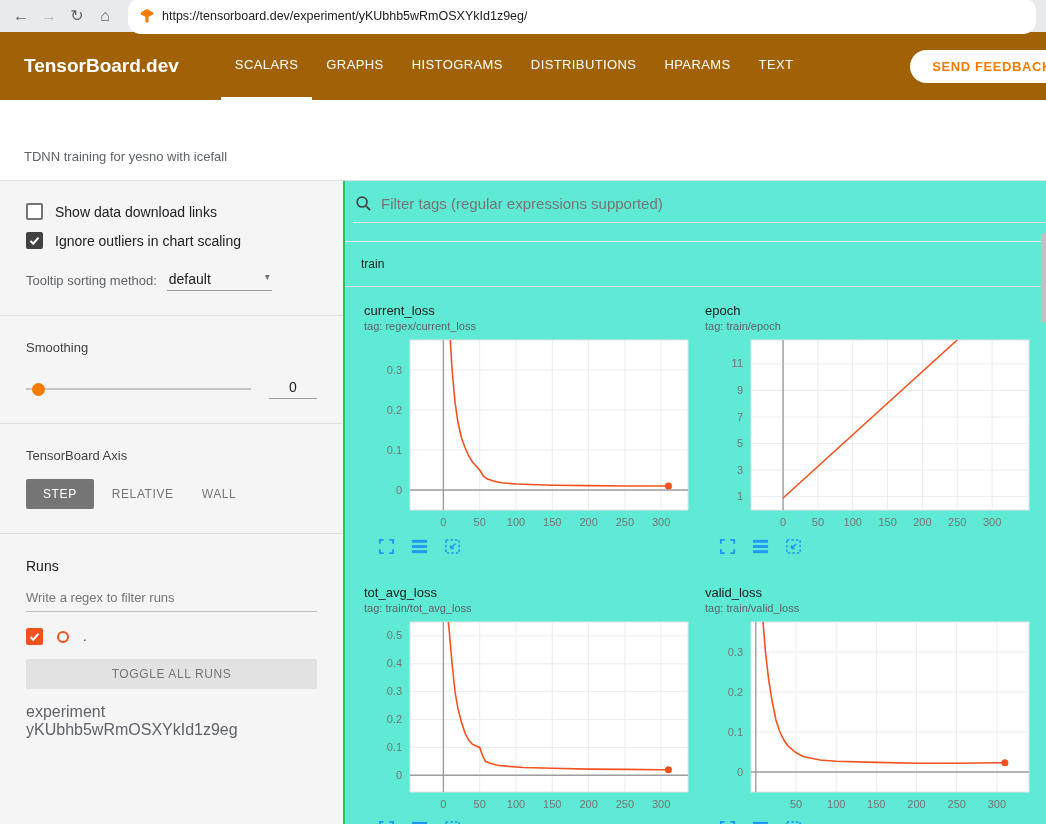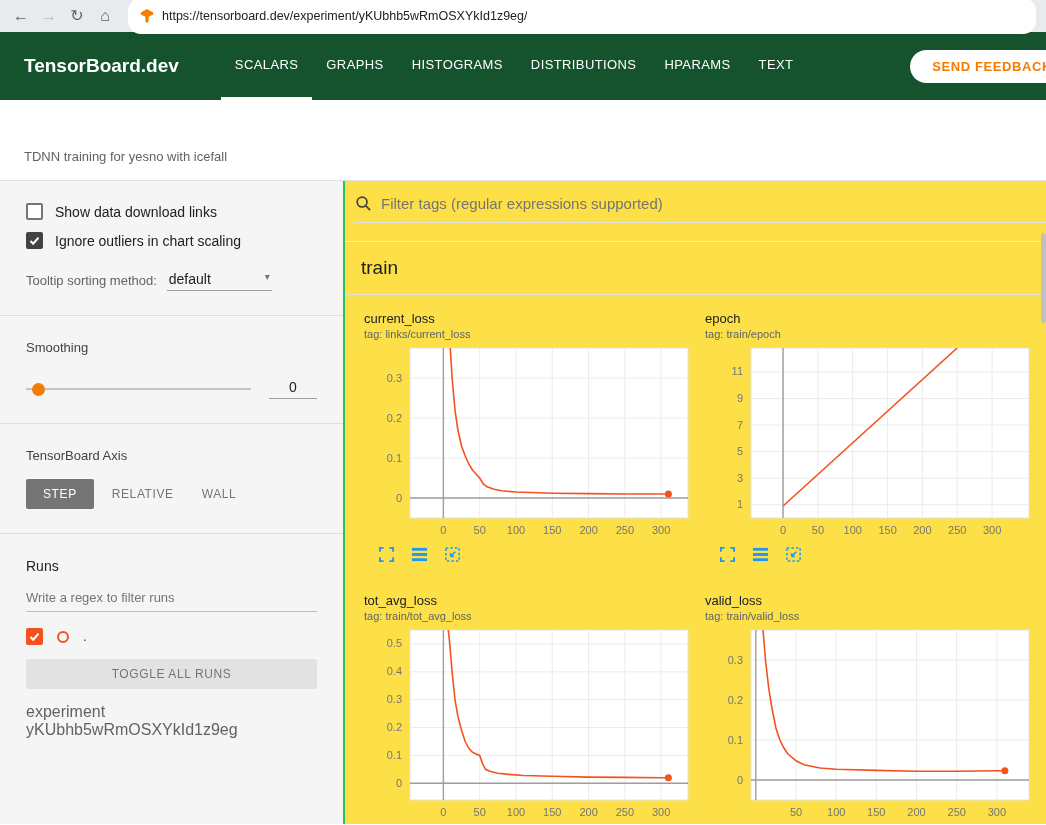--- a/index.html
+++ b/index.html
@@ -8,21 +8,21 @@
   #app { position:relative; width:1046px; height:825px; background:#fff; overflow:hidden; }
 
   
   .browser { height:32px; background:#e8eaed; display:flex; align-items:center; padding:0 10px; gap:6px; }
   .nav-ic { width:22px; text-align:center; font-size:16px; color:#5f6368; cursor:pointer; line-height:1; }
   .nav-ic.disabled { color:#b9bdc2; }
   .urlbar { flex:1; height:36px; background:#fff; border-radius:13px; margin-left:6px; display:flex; align-items:center; padding:0 12px; gap:8px; }
   .url { font-size:12.5px; color:#202124; white-space:nowrap; overflow:hidden; }
 
   
-  .header { height:68px; background:#14532d; display:flex; align-items:stretch; color:#fff; }
+  .header { height:68px; background:#a16207; display:flex; align-items:stretch; color:#fff; }
   .brand { font-size:19px; font-weight:bold; align-self:center; padding-left:24px; white-space:nowrap; }
   .tabs { display:flex; margin-left:42px; }
   .tab { display:flex; align-items:center; padding:0 14px; font-size:13px; letter-spacing:.4px; border-bottom:3px solid transparent; cursor:pointer; white-space:nowrap; }
   .tab.active { border-bottom-color:#fff; }
   .feedback { margin-left:auto; align-self:center; margin-right:-28px; background:#fff; color:#f57c00; font-weight:bold; font-size:13px; letter-spacing:.6px; padding:9px 22px; border-radius:18px; border:none; white-space:nowrap; cursor:pointer; }
 
   
   .subtitle-strip { height:80px; background:#fff; display:flex; align-items:flex-end; padding:0 0 16px 24px; }
   .subtitle { font-size:13px; color:#5f6368; }
 
@@ -51,25 +51,25 @@
   .btn-flat { color:#757575; font-size:12px; letter-spacing:.6px; padding:8px 10px; background:none; border:none; cursor:pointer; }
   .runs-label { font-size:14px; color:#202124; }
   .runs-filter { margin-top:16px; border-bottom:1px solid #bdbdbd; padding-bottom:6px; font-size:13px; color:#757575; cursor:text; }
   .run-row { display:flex; align-items:center; gap:14px; margin-top:16px; }
   .run-circle { width:12px; height:12px; border-radius:50%; border:2px solid #f4511e; flex:none; }
   .run-name { font-size:13px; color:#424242; }
   .toggle-btn { margin-top:14px; width:100%; background:#e2e2e2; color:#757575; font-size:12px; letter-spacing:.6px; padding:8px 0; border:none; border-radius:2px; text-align:center; cursor:pointer; }
   .exp-text { margin-top:14px; font-size:16px; color:#5f6368; }
 
   
-  .main { flex:1; background:#fde047; display:flex; flex-direction:column; overflow:hidden; position:relative; }
+  .main { flex:1; background:#5eead4; display:flex; flex-direction:column; overflow:hidden; position:relative; }
   .filter-row { display:flex; align-items:center; gap:9px; margin:14px 0 0 8px; padding:0 0 10px 2px; border-bottom:1px solid #e0e0e0; }
   .filter-text { font-size:15px; color:#757575; }
   .card { margin-top:18px; border-top:1px solid #ececec; }
-  .card-header { padding:15px 16px; font-size:19px; color:#202124; border-bottom:1px solid #e0e0e0; cursor:pointer; }
+  .card-header { padding:15px 16px; font-size:12px; color:#202124; border-bottom:1px solid #e0e0e0; cursor:pointer; }
   .charts { display:grid; grid-template-columns:335px 335px; column-gap:6px; row-gap:30px; padding:16px 0 0 19px; }
   .chart-title { font-size:13px; color:#202124; }
   .chart-tag { font-size:11px; color:#5f6368; margin-top:2px; }
   svg.plot { margin-top:4px; display:block; }
   .chart-icons { display:flex; gap:16px; margin-top:4px; padding-left:14px; }
   .chart-icons span { cursor:pointer; display:inline-flex; }
   .scroll-thumb { position:absolute; right:0; top:52px; width:5px; height:90px; background:#c1c1c1; border-radius:3px; }
 </style>
 </head>
 <body>
@@ -179,21 +179,21 @@
         <span class="filter-text">Filter tags (regular expressions supported)</span>
       </div>
 
       <div class="card">
         <div class="card-header">train</div>
 
         <div class="charts">
 
           <div>
             <div class="chart-title">current_loss</div>
-            <div class="chart-tag">tag: links/current_loss</div>
+            <div class="chart-tag">tag: regex/current_loss</div>
             <svg class="plot" width="330" height="198" viewBox="0 0 330 198">
                 <clipPath id="clip0">
                   <rect x="46" y="4" width="278" height="170"></rect>
                 </clipPath>
                 <rect x="46" y="4" width="278" height="170" fill="#fff" stroke="#e2e2e2"></rect>
                 <line x1="46" y1="154.0" x2="324" y2="154.0" stroke="#ececec"></line>
                 <text x="38" y="157.5" text-anchor="end" font-size="11" fill="#757575">0</text>
                 <line x1="46" y1="114.0" x2="324" y2="114.0" stroke="#ececec"></line>
                 <text x="38" y="117.5" text-anchor="end" font-size="11" fill="#757575">0.1</text>
                 <line x1="46" y1="74.0" x2="324" y2="74.0" stroke="#ececec"></line>

